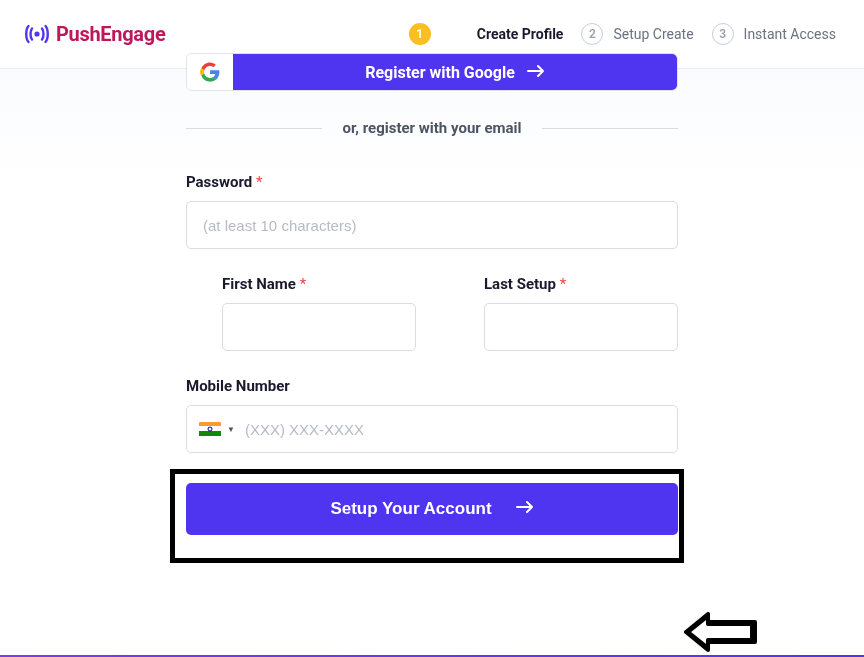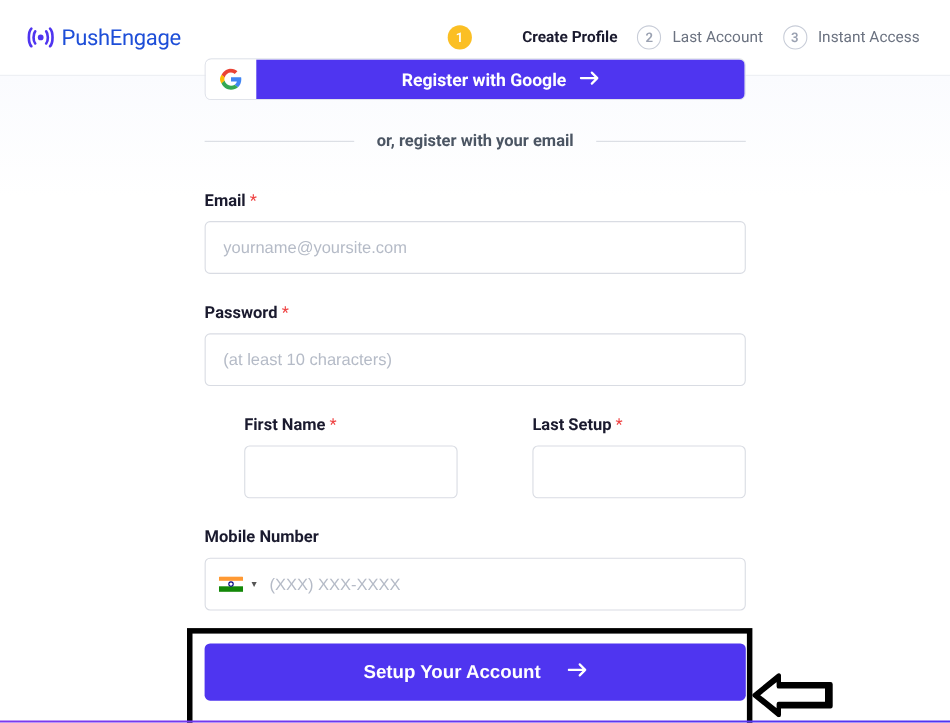--- a/index.html
+++ b/index.html
@@ -29,22 +29,22 @@
       align-items: center;
       gap: 6px;
     }
     .logo-icon {
       color: #4f35f0;
       display: inline-flex;
       align-items: center;
     }
     .logo-text {
       font-size: 20px;
-      font-weight: 400;
-      color: #1d4ed8;
+      font-weight: 700;
+      color: #be185d;
       letter-spacing: -0.3px;
     }
     .steps {
       display: flex;
       align-items: center;
       gap: 18px;
     }
     .step {
       display: flex;
       align-items: center;
@@ -272,21 +272,21 @@
     </span>
     <span class="logo-text">PushEngage</span>
   </div>
   <div class="steps">
     <div class="step">
       <span class="step-num active">1</span>
       <span class="step-label active">Create Profile</span>
     </div>
     <div class="step">
       <span class="step-num inactive">2</span>
-      <span class="step-label">Last Account</span>
+      <span class="step-label">Setup Create</span>
     </div>
     <div class="step">
       <span class="step-num inactive">3</span>
       <span class="step-label">Instant Access</span>
     </div>
   </div>
 </div>
 
 <div class="page-area">
   <div class="form-wrap">
@@ -309,27 +309,20 @@
         </span>
       </div>
     </div>
 
     <div class="divider">
       <div class="divider-line"></div>
       <span class="divider-text">or, register with your email</span>
       <div class="divider-line"></div>
     </div>
 
-    <div class="field-group">
-      <label class="field-label">
-        <span>Email</span>
-        <span class="req">*</span>
-      </label>
-      <input class="text-input" type="email" placeholder="yourname@yoursite.com" style="">
-    </div>
 
     <div class="field-group">
       <label class="field-label">
         <span>Password</span>
         <span class="req">*</span>
       </label>
       <input class="text-input" type="password" placeholder="(at least 10 characters)" style="">
     </div>
 
     <div class="name-row">

